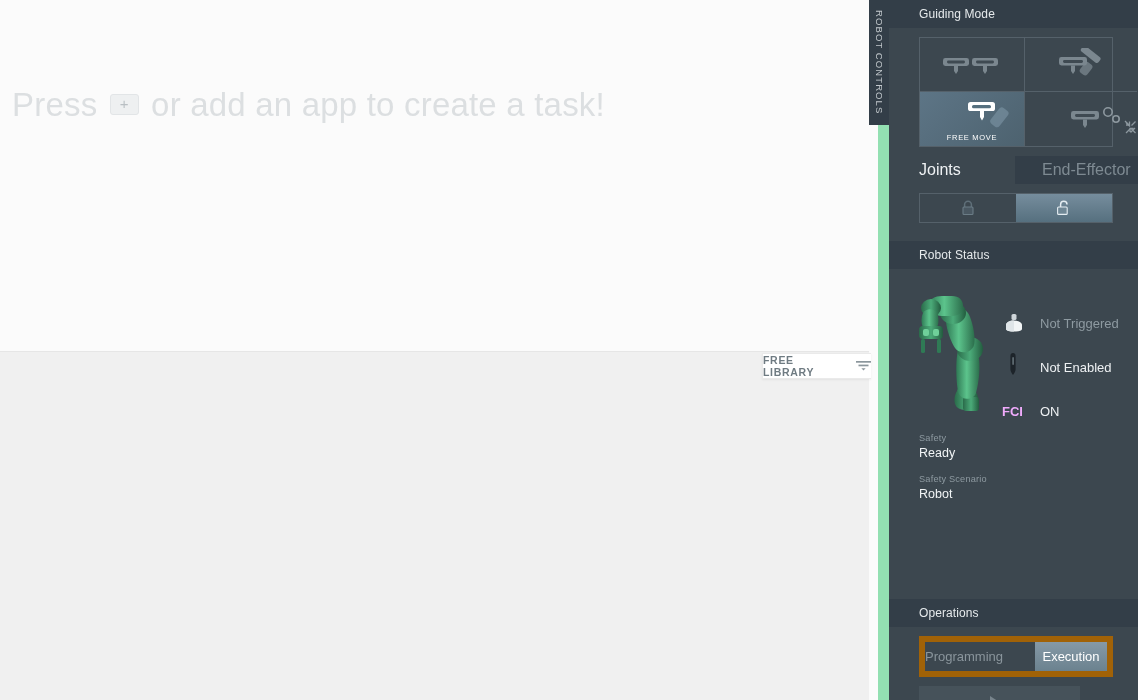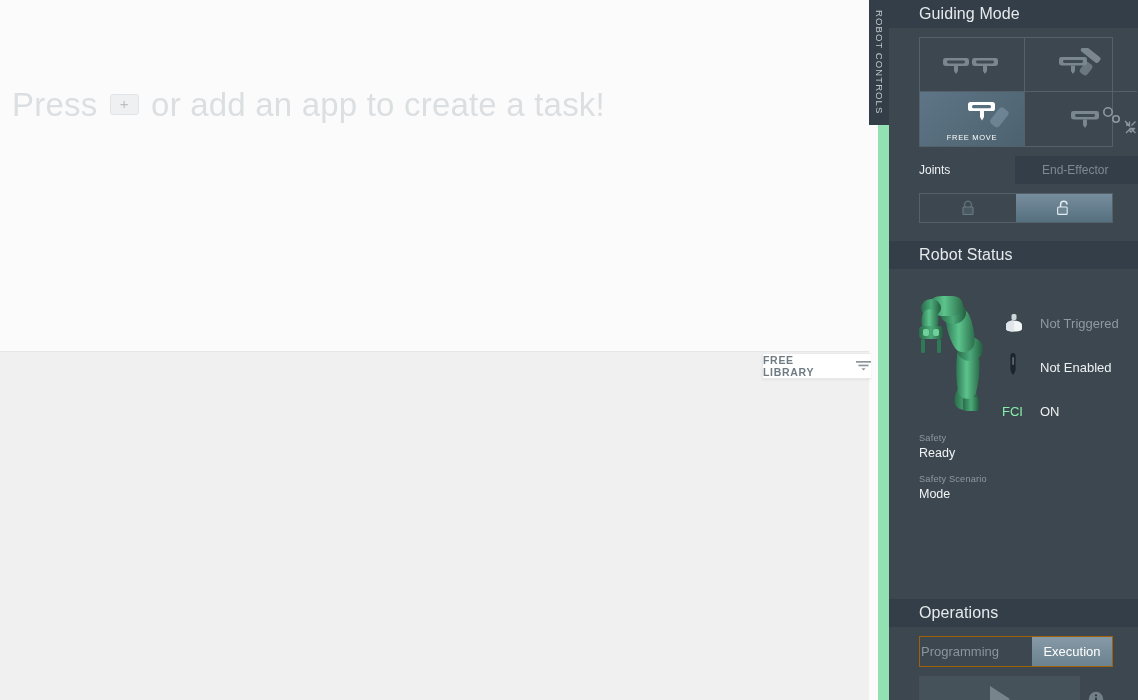--- a/index.html
+++ b/index.html
@@ -111,21 +111,21 @@
   }
   .section-head {
     height: 28px;
     background: #333e48;
     display: flex;
     align-items: center;
     padding-left: 30px;
     box-sizing: border-box;
   }
   .section-head-title {
-    font-size: 16px;
+    font-size: 12px;
     color: #e6eaec;
     letter-spacing: 0.1px;
   }
 
   
   .guide-wrap {
     margin: 9px 25px 0 30px;
     border: 1px solid #55616a;
     display: grid;
     grid-template-columns: 1fr 1fr;
@@ -161,21 +161,21 @@
     height: 28px;
     margin-top: 9px;
     background: #333e48;
   }
   .jtab {
     flex: 1;
     display: flex;
     align-items: center;
     padding-left: 30px;
     box-sizing: border-box;
-    font-size: 12px;
+    font-size: 16px;
     color: #7e8a92;
   }
   .jtab.active {
     background: #3c474f;
     color: #eef1f3;
   }
   .jtab:nth-child(2) { padding-left: 27px; }
 
   
   .lock-row {
@@ -213,31 +213,31 @@
     gap: 14px;
   }
   .status-row .s-icon {
     width: 24px;
     display: flex;
     justify-content: center;
     align-items: center;
   }
   .status-text { font-size: 13px; color: #eef1f3; white-space: nowrap; }
   .status-text.dim { color: #8e9aa1; }
-  .fci-label { font-size: 13px; font-weight: normal; color: #86efac; }
+  .fci-label { font-size: 13px; font-weight: bold; color: #f0abfc; }
 
   .kv { position: absolute; left: 30px; }
   .kv-key { font-size: 9.2px; color: #8e9aa1; letter-spacing: 0.2px; }
   .kv-val { font-size: 12.5px; color: #f2f5f6; margin-top: 3px; }
 
   
   .ops-toggle {
     margin: 9px 25px 0 30px;
     height: 29px;
-    border: 1px solid #a16207;
+    border: 6px solid #a16207;
     display: flex;
   }
   .ops-opt {
     flex: 1;
     display: flex;
     align-items: center;
     justify-content: center;
     font-size: 13px;
     color: #8a959c;
   }
@@ -469,21 +469,21 @@
           <span class="status-text">ON</span>
         </div>
       </div>
 
       <div class="kv" style="top:164px">
         <div class="kv-key">Safety</div>
         <div class="kv-val">Ready</div>
       </div>
       <div class="kv" style="top:205px">
         <div class="kv-key">Safety Scenario</div>
-        <div class="kv-val">Mode</div>
+        <div class="kv-val">Robot</div>
       </div>
     </div>
 
     <div class="section-head" style="margin-top:0">
       <span class="section-head-title">Operations</span>
     </div>
 
     <div class="ops-toggle">
       <div class="ops-opt">
         <span>Programming</span>

